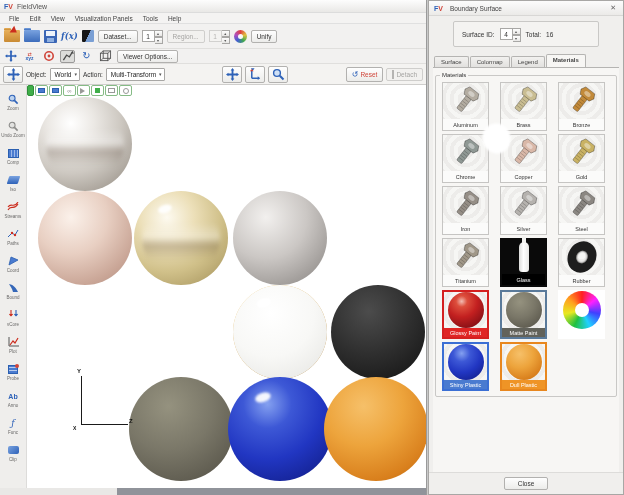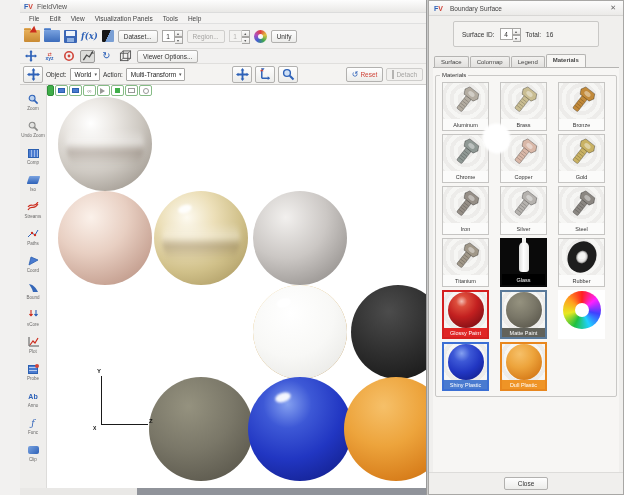--- a/index.html
+++ b/index.html
@@ -1,21 +1,21 @@
 <!DOCTYPE html>
 <html><head>
 <meta charset="utf-8">
 <style>
   html,body{margin:0;padding:0;width:624px;height:495px;overflow:hidden;
     font-family:"Liberation Sans","DejaVu Sans",sans-serif;background:#c9c9c9;}
   *{box-sizing:border-box;}
 
   
   .main-window{position:absolute;left:0;top:0;width:427px;height:495px;background:#f2f1f0;
-    border-right:1px solid #9a9a9a;display:flex;flex-direction:column;padding-left:20px;}
+    border-right:1px solid #9a9a9a;display:flex;flex-direction:column;}
   .titlebar{height:13px;background:linear-gradient(#fdfdfd,#e9e8e6);display:flex;align-items:center;
     padding:0 4px;border-bottom:1px solid #dcdcdc;}
   .logo{font-weight:bold;font-size:7px;color:#2e62b8;margin-right:4px;}
   .logo b{color:#d0453a;}
   .wtitle{font-size:7px;color:#555;}
   .menubar{height:11px;display:flex;align-items:center;padding:0 4px;background:#f4f3f2;
     border-bottom:1px solid #e0e0e0;}
   .menu-item{font-size:6.5px;color:#444;padding:0 5px;cursor:default;}
 
   .toolbar-a{height:25px;display:flex;align-items:center;gap:4px;padding:0 4px;

